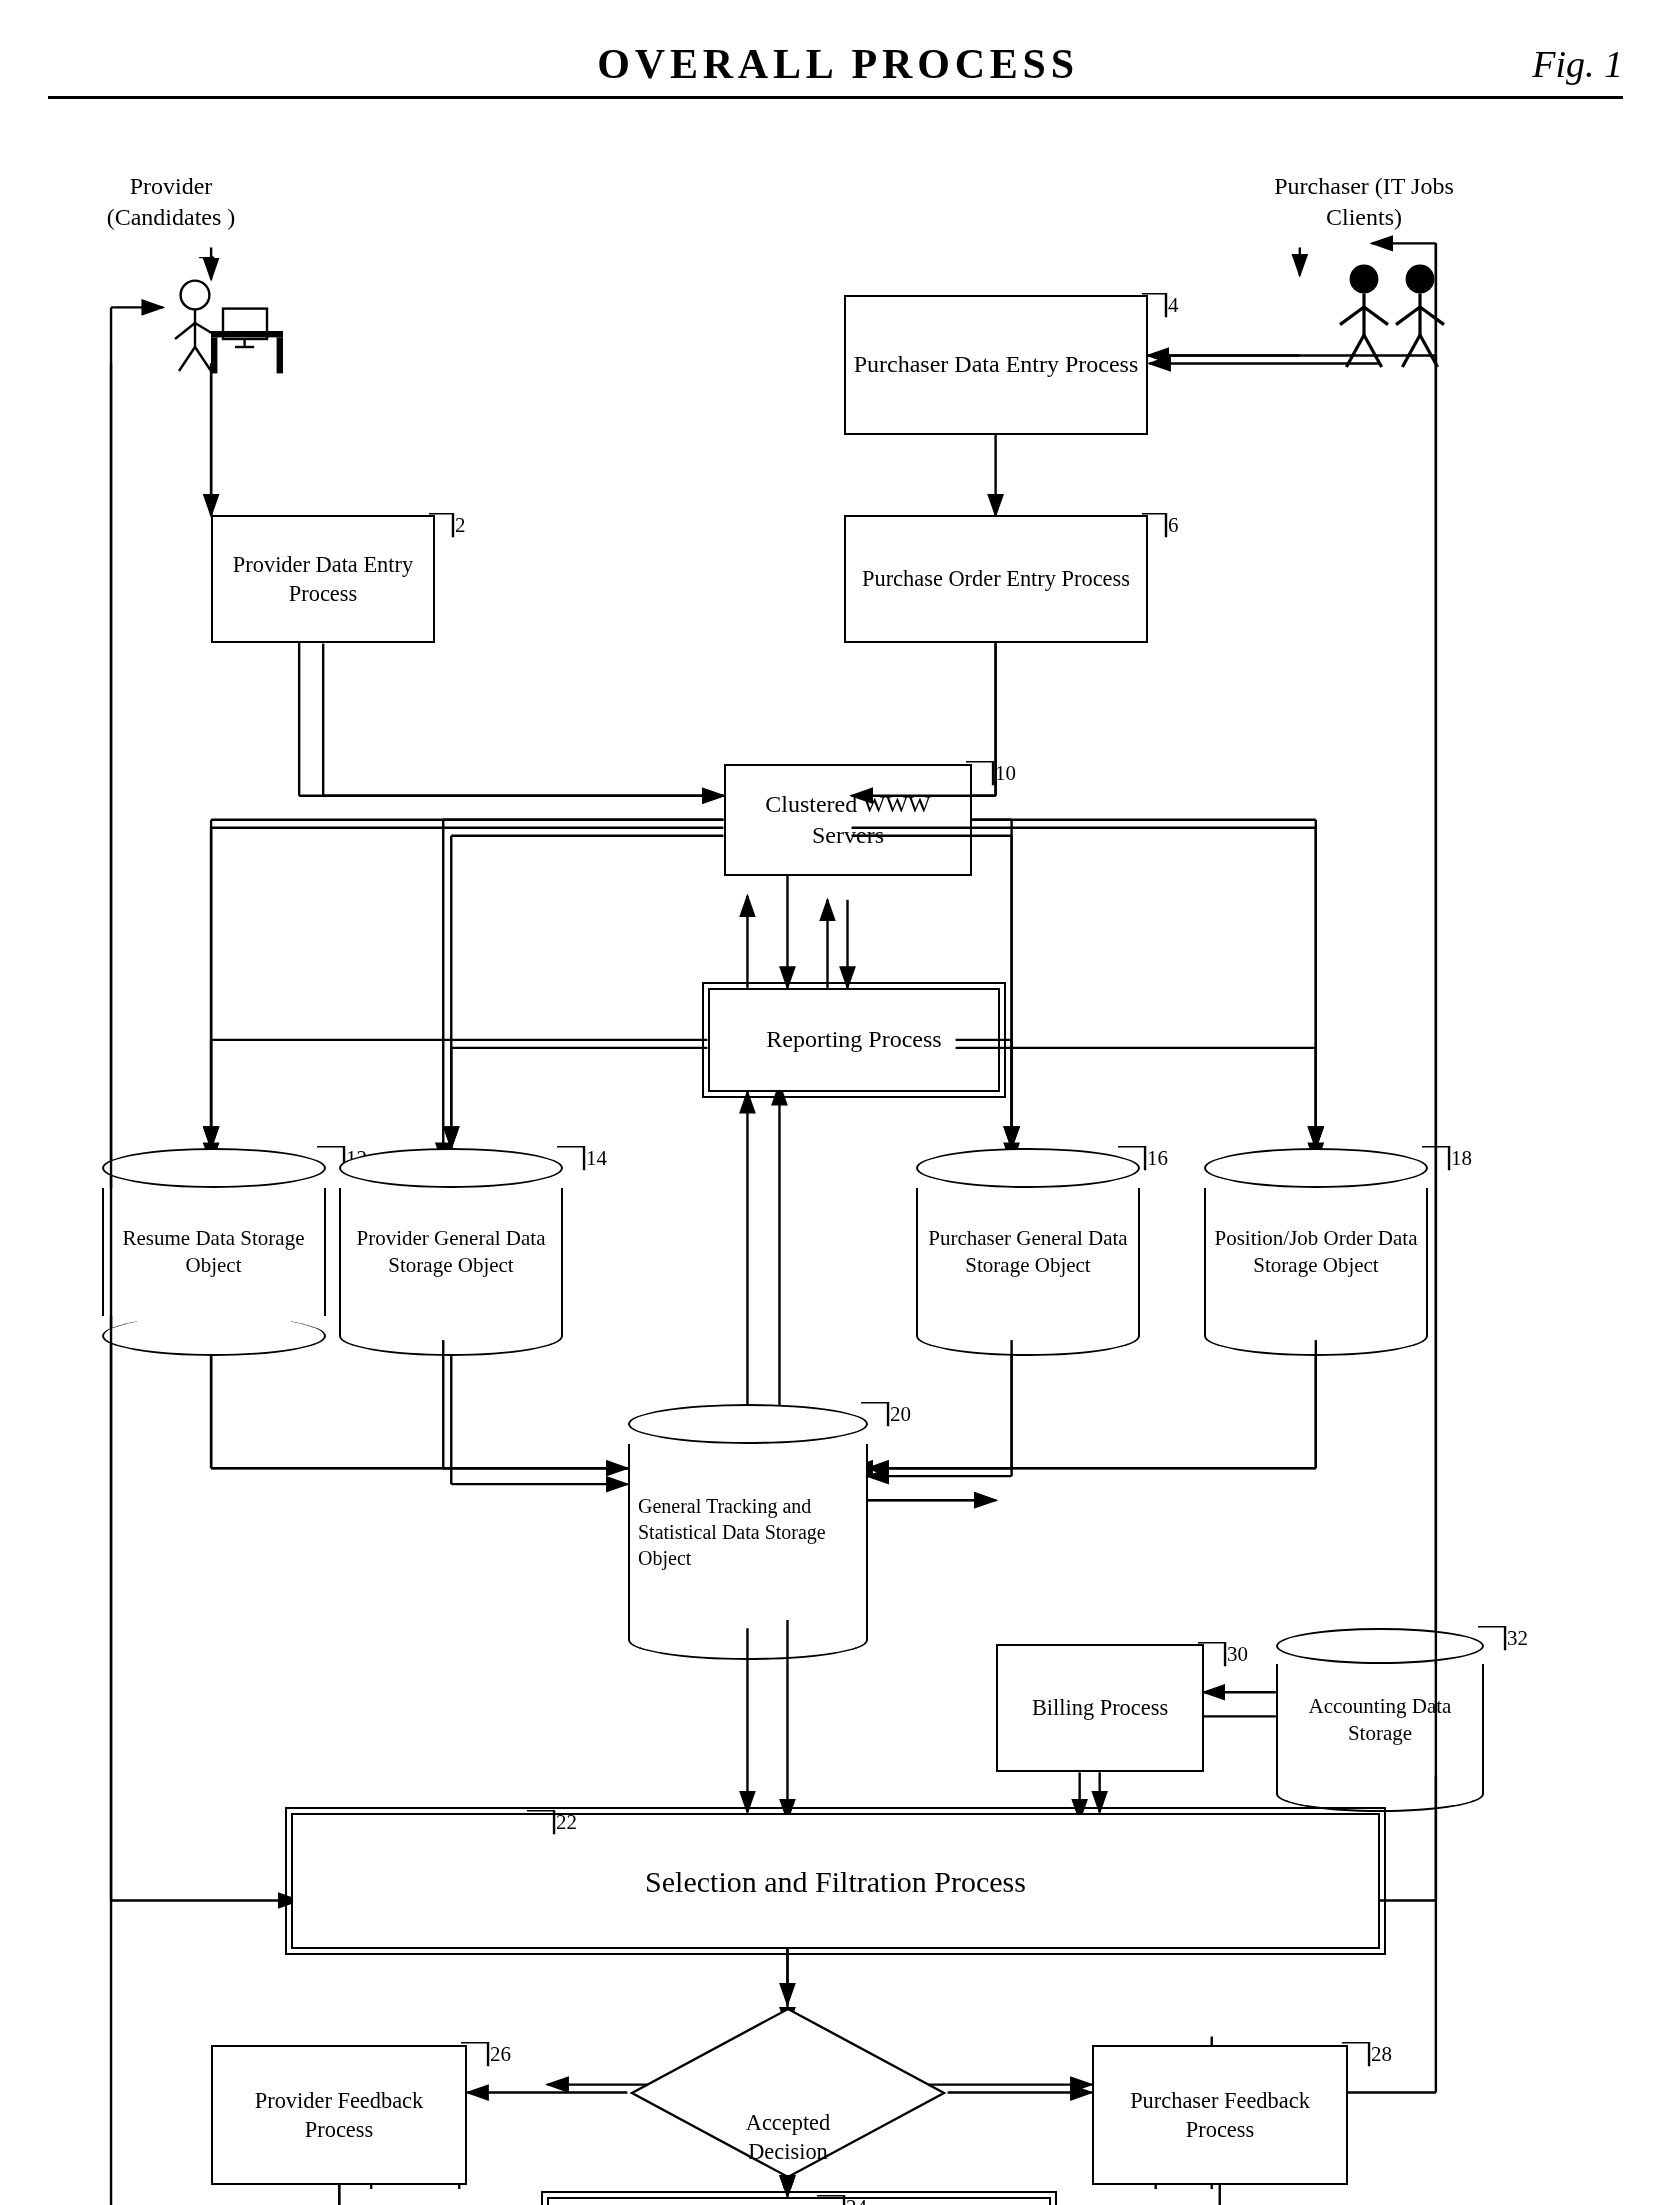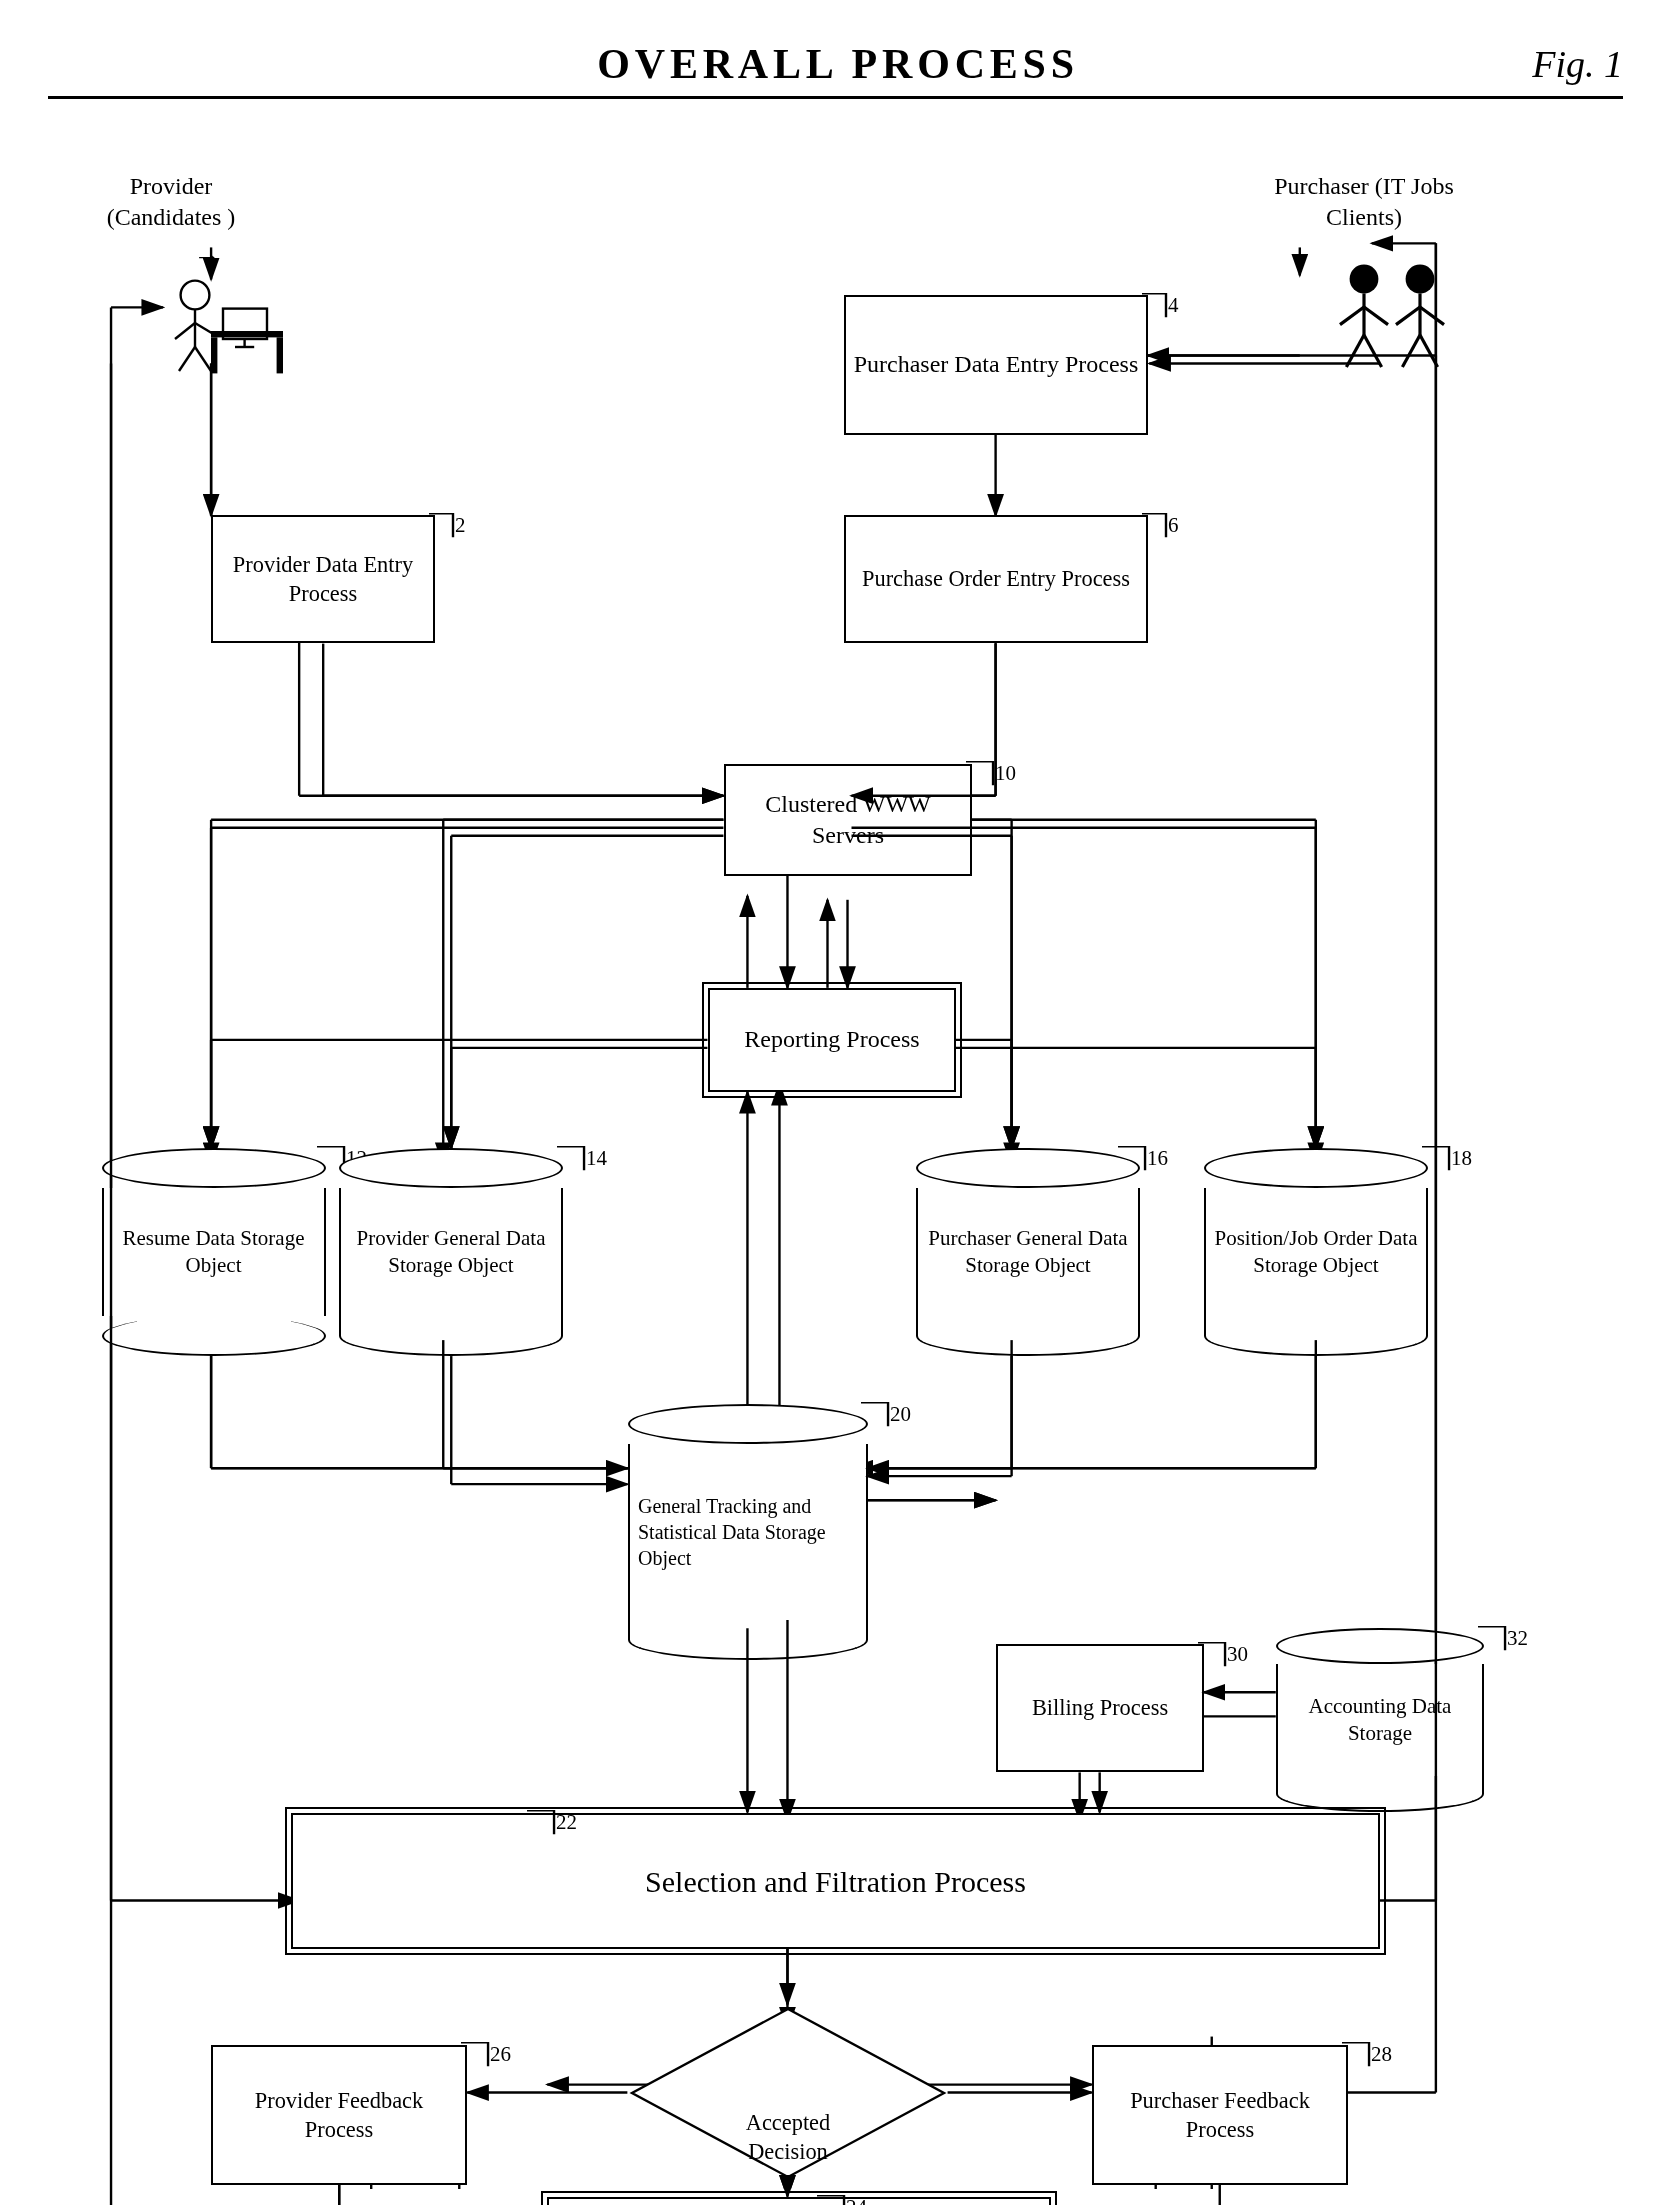--- a/index.html
+++ b/index.html
@@ -368,21 +368,21 @@
 Servers</span>
     </div>
 
     <div class="tag" style="left:915px; top:638px;">
       <svg width="35" height="26" viewBox="0 0 44 32">
           <polyline points="0,0 34,0 34,30" fill="none" stroke="#000" stroke-width="3"></polyline>
         </svg>
       <span style="position:absolute; top:0; left:29px; font-size:21px;">10</span>
     </div>
 
-    <div class="box-double" style="left:657px; top:865px; width:248px; height:104px; font-size:24px; outline-offset:4.8px;">
+    <div class="box-double" style="left:657px; top:865px; width:292px; height:104px; font-size:24px; outline-offset:4.8px;">
       <span>Reporting
 Process</span>
     </div>
 
     <div class="cyl-wrap" style="left:48px; top:1025px; width:229px;">
       <div class="cyl-ellipse" style="width:224px; height:40px;"></div>
       <div class="cyl-body" style="width:224px; height:128px;">
         <span style="font-size:21px; text-align:center; line-height:1.3;">Resume Data
 Storage
 Object</span>

